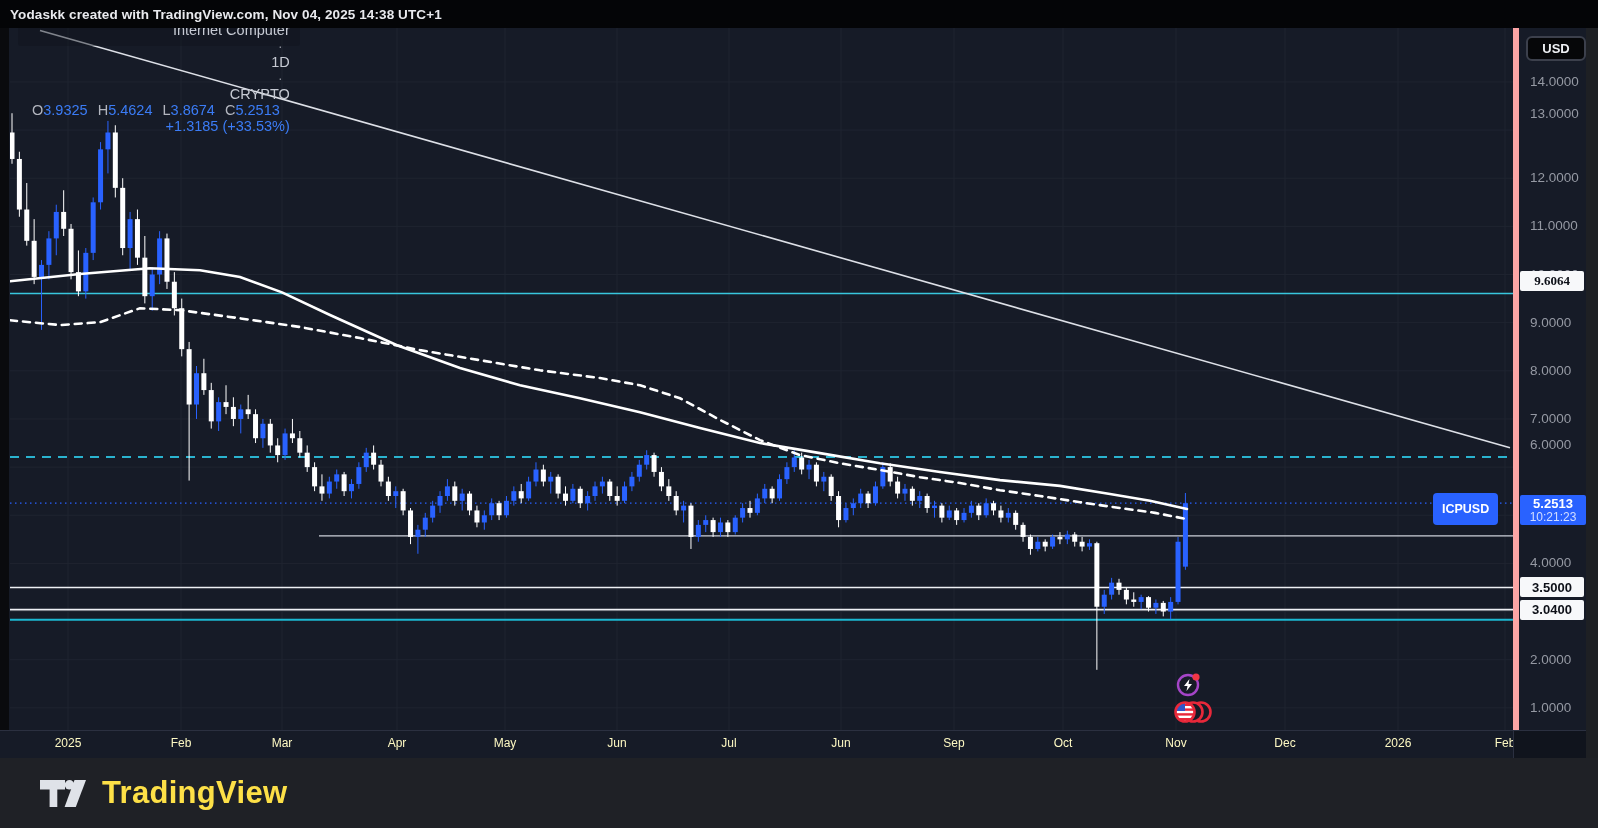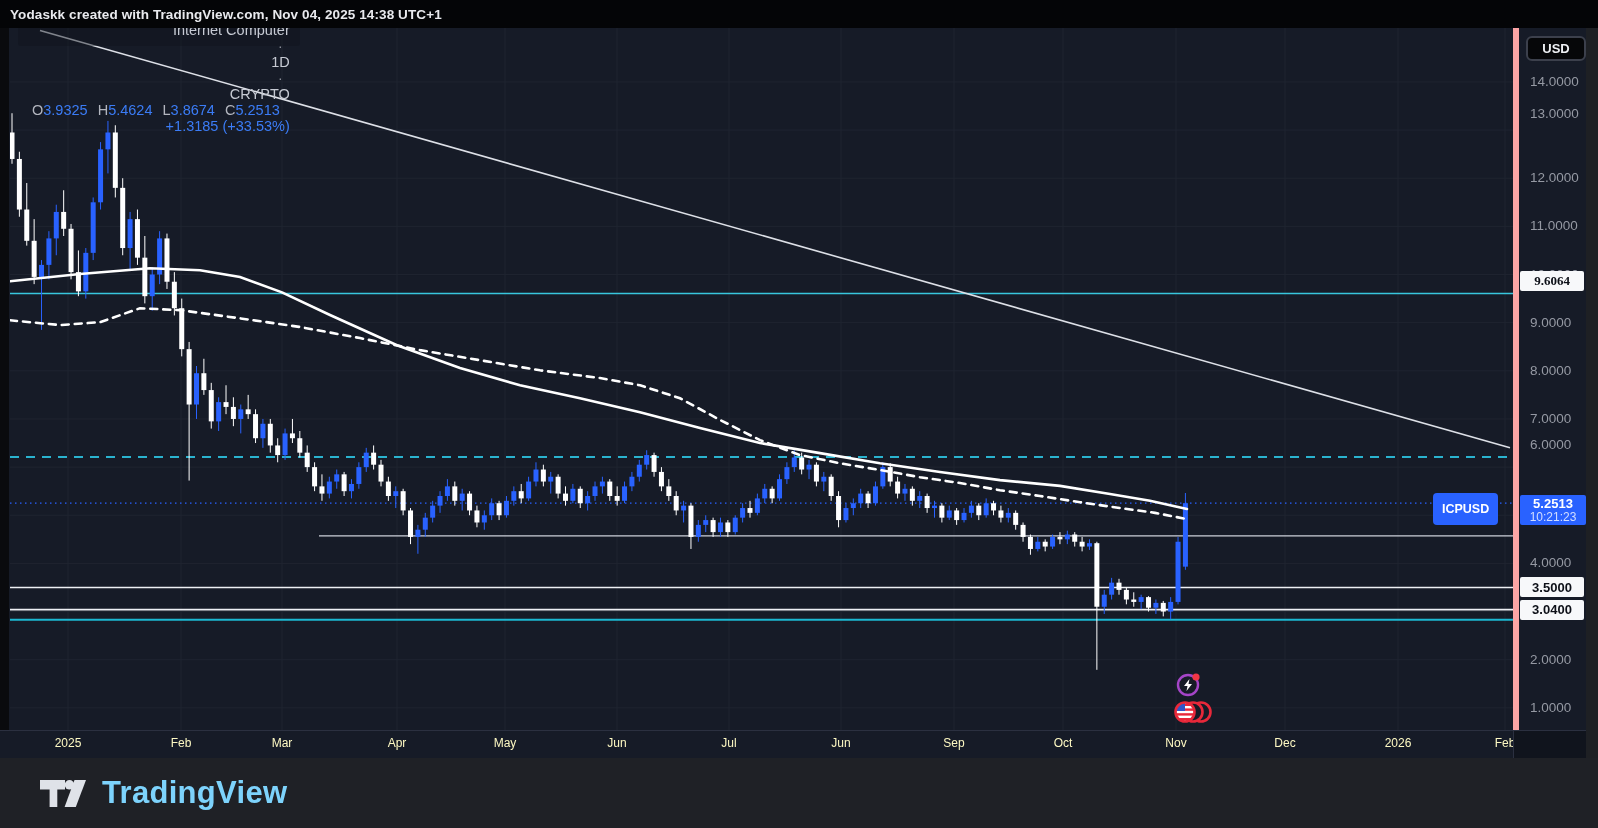--- a/index.html
+++ b/index.html
@@ -57,21 +57,21 @@
   .time-clip { position:absolute; left:0; top:0; width:1513px; height:28px; overflow:hidden; }
   .time-label { position:absolute; top:5px; width:60px; margin-left:-30px; text-align:center;
                 color:#fef9c3; font-size:12px; }
   .axis-corner { position:absolute; left:1513px; top:0; width:73px; height:28px; background:#10141d;
                  border-left:1px solid #2b3040; }
 
   
   .footer { position:absolute; left:0; top:758px; width:1598px; height:70px; background:#1f2126; z-index:15;
             display:flex; align-items:center; }
   .tv-logo { margin-left:40px; display:flex; align-items:center; cursor:pointer; }
-  .tv-wordmark { color:#7dd3fc; font-size:31px; font-weight:bold; margin-left:16px; letter-spacing:.3px; }
+  .tv-wordmark { color:#fde047; font-size:31px; font-weight:bold; margin-left:16px; letter-spacing:.3px; }
 </style>
 </head>
 <body>
 
 <div id="stage">
 
   <div class="chart-bg"></div>
   <div class="left-strip"></div>
 
   <svg id="chart-svg">

